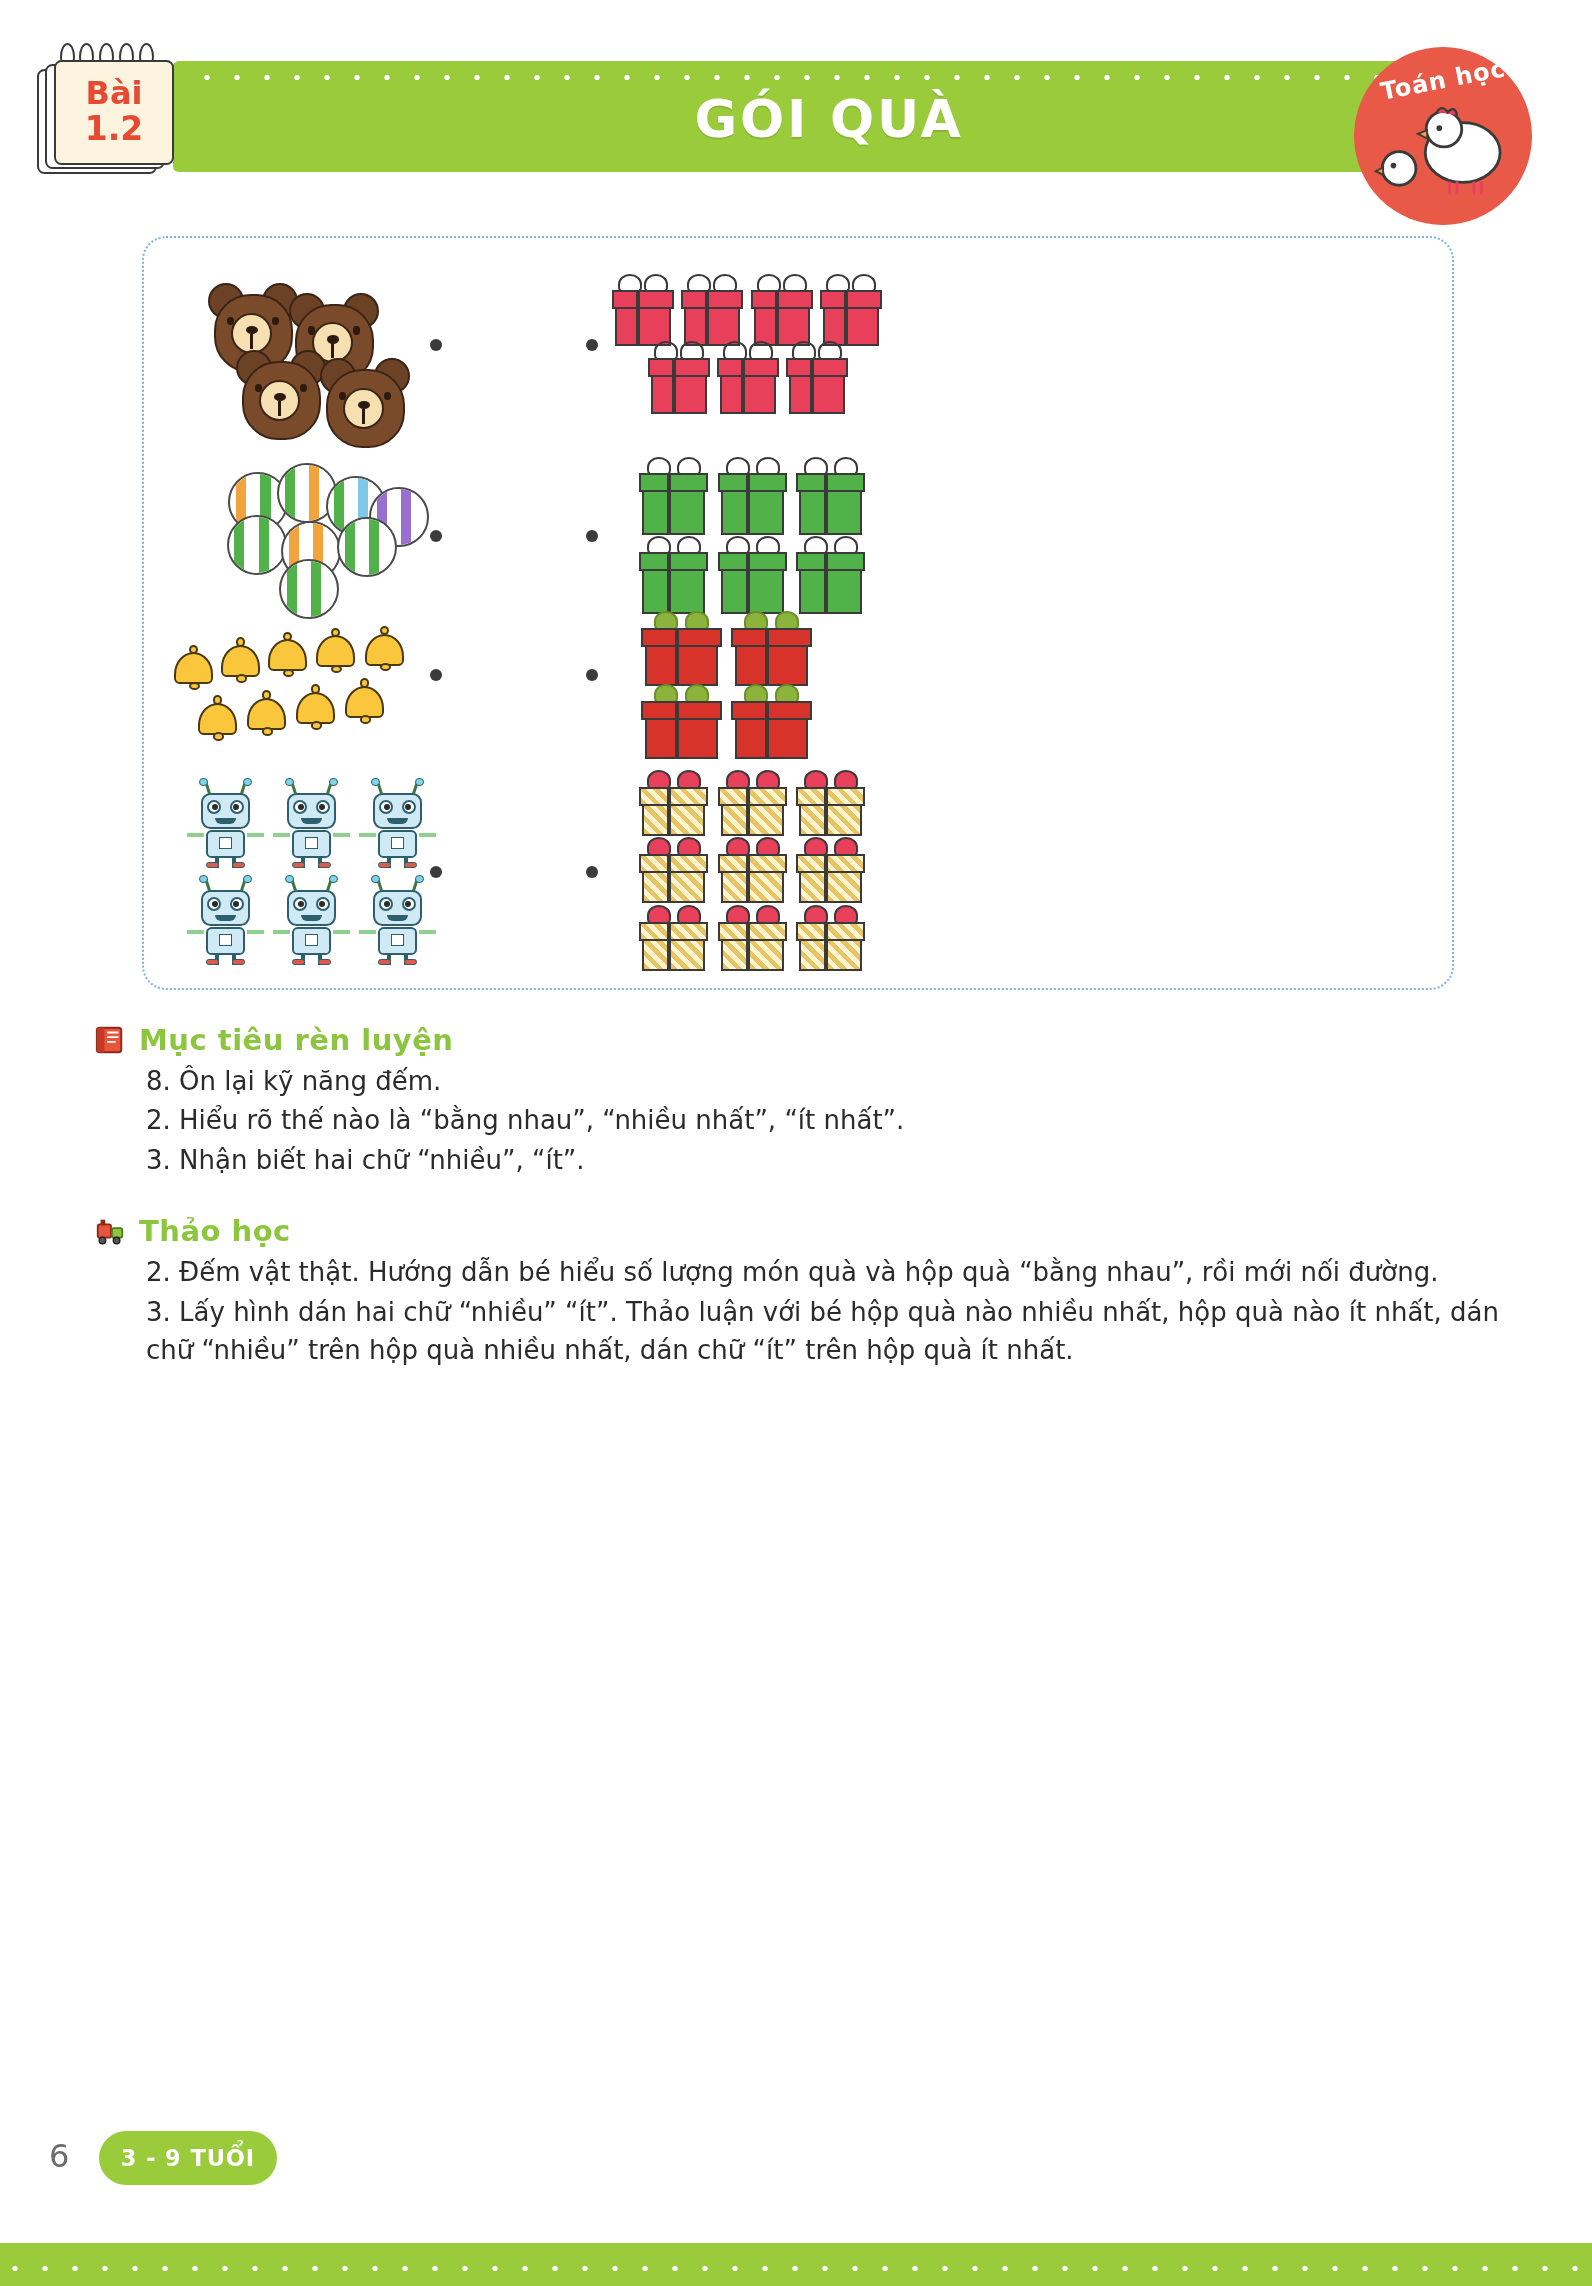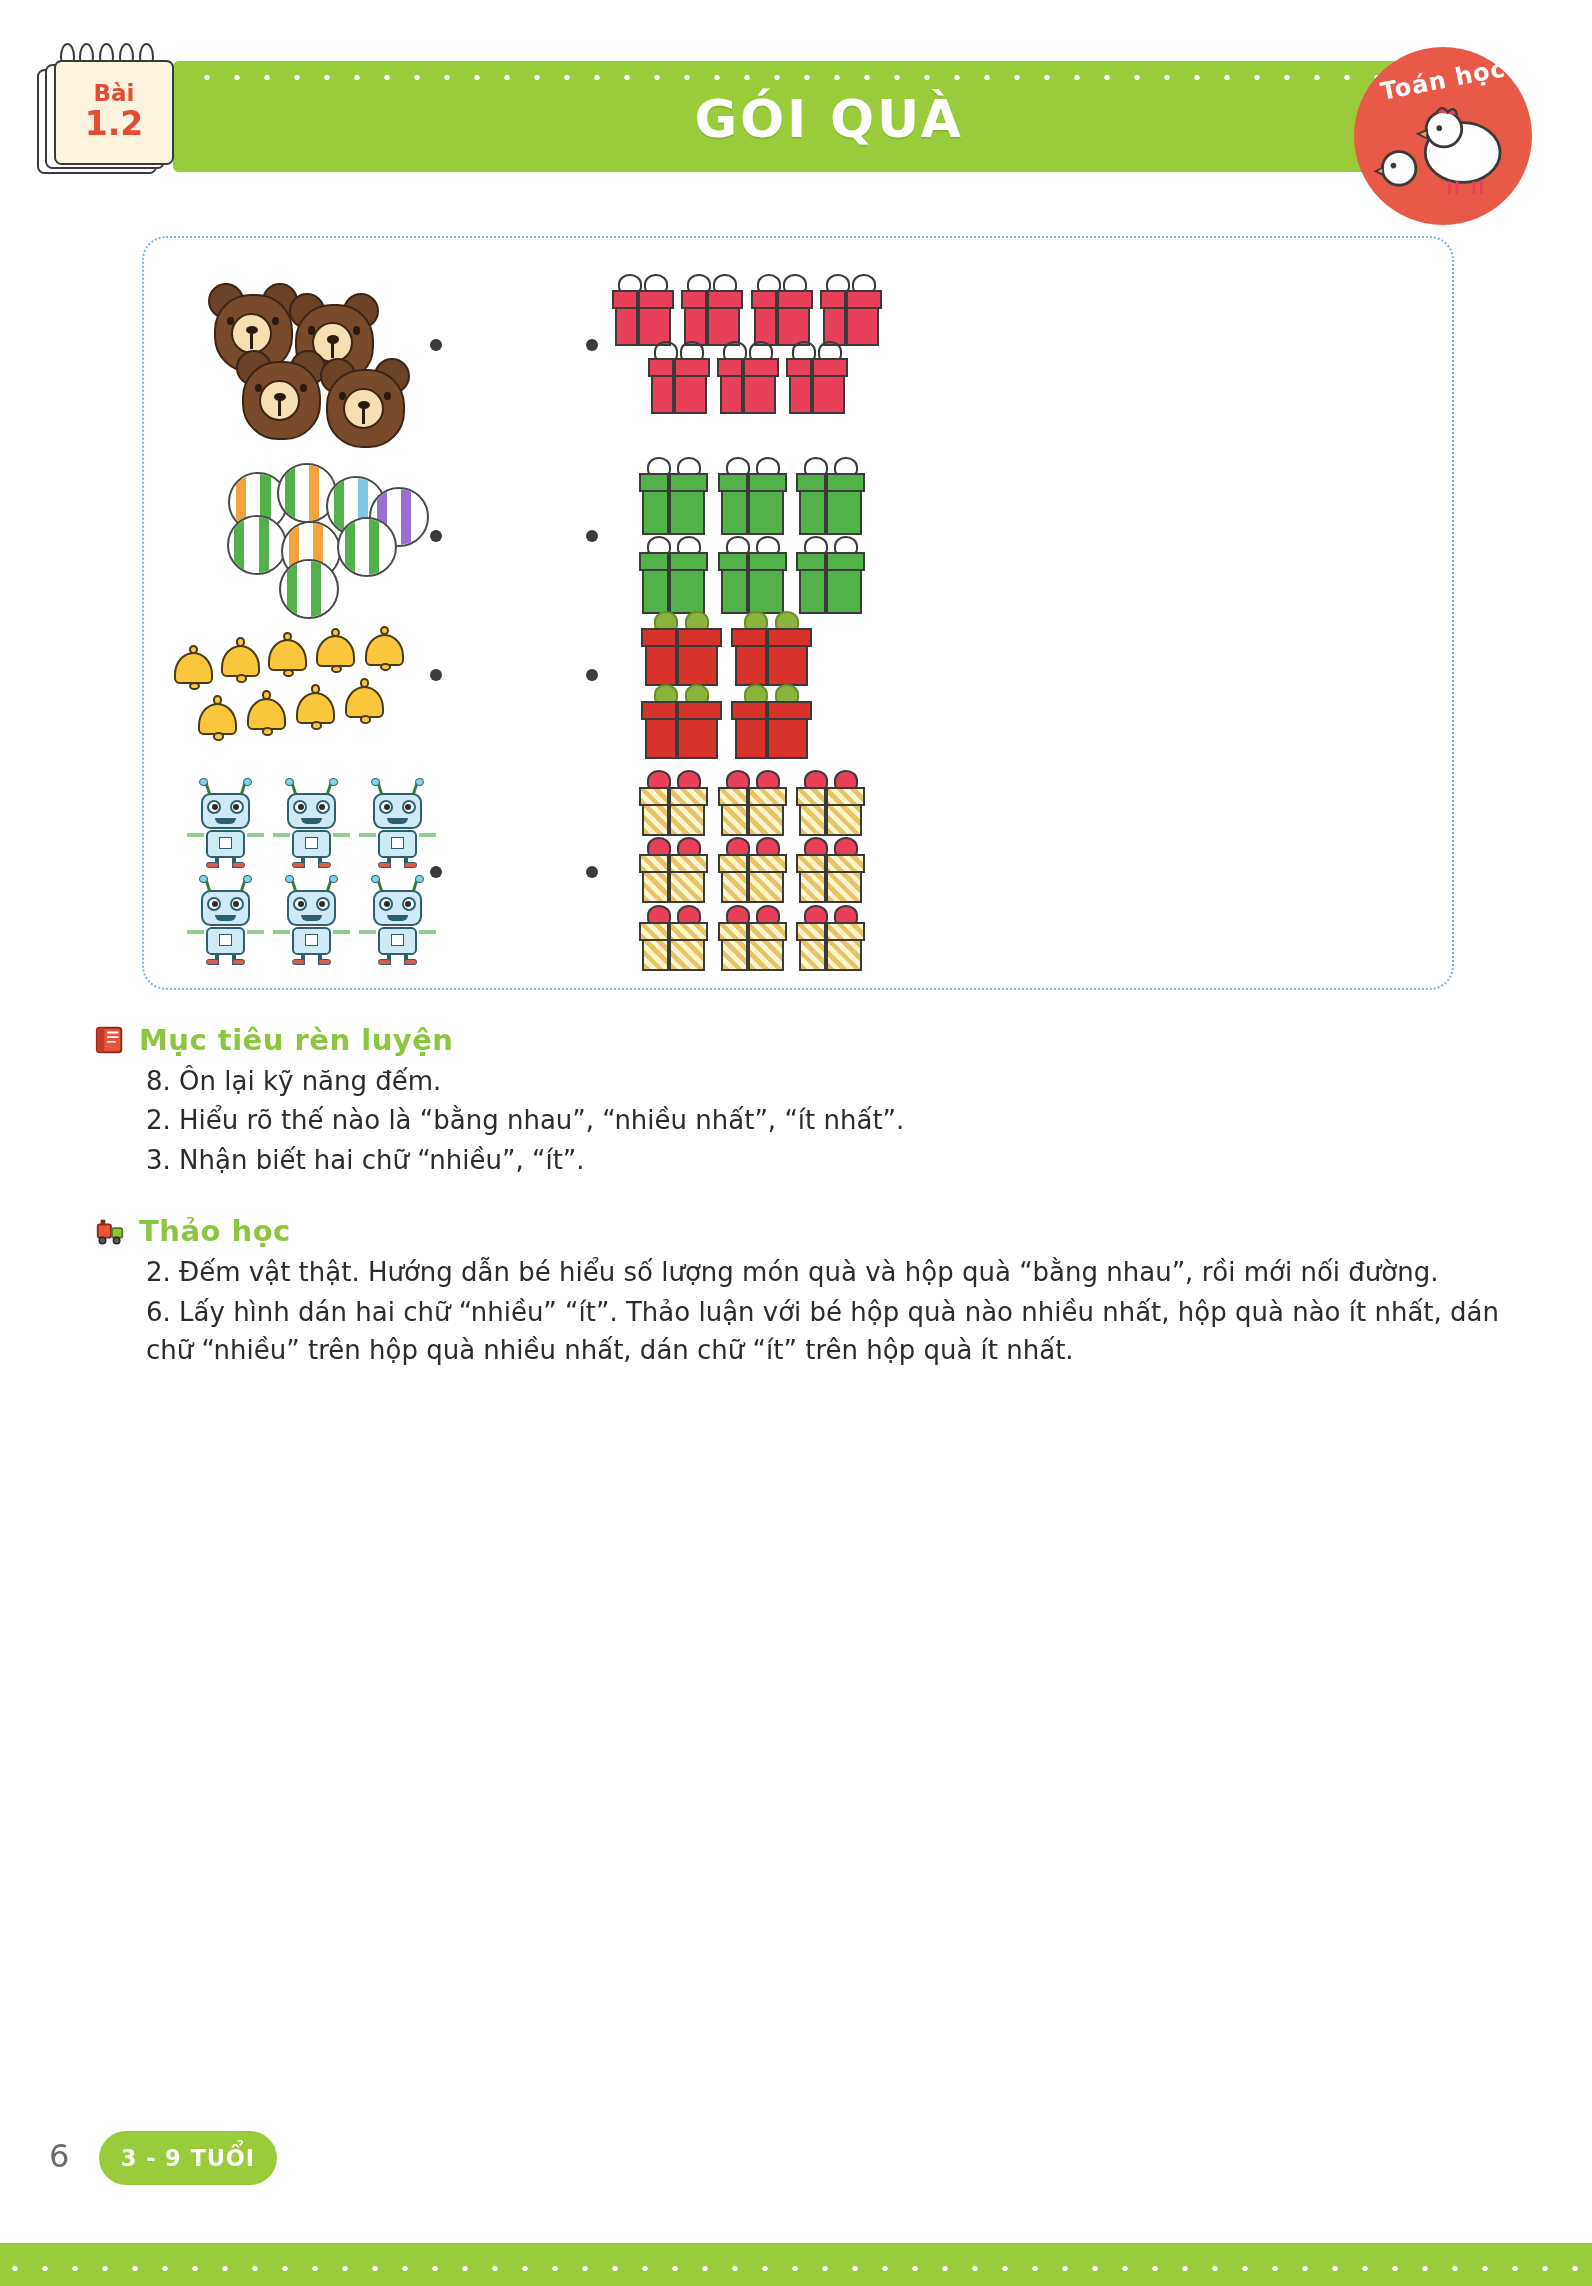--- a/index.html
+++ b/index.html
@@ -46,21 +46,21 @@
     position: absolute; border: 2.8px solid #3a3a3a; border-radius: 7.5px; background: #ffffff;
   }
   .tab-page.p1 { left: 0px;  top: 17px; width: 120px; height: 105px; }
   .tab-page.p2 { left: 8.4px;  top: 12px; width: 120px; height: 105px; }
   .tab-page.p3 { left: 17px; top: 7.5px;  width: 120px; height: 105px; background: #fdf4df; }
   .tab-label {
     position: absolute; left: 17px; top: 7.5px; width: 120px; height: 105px;
     display: flex; flex-direction: column; align-items: center; justify-content: center;
     color: #e64a33; font-weight: bold; line-height: 1.12;
   }
-  .tab-label .l1 { font-size: 23px; }
+  .tab-label .l1 { font-size: 32px; }
   .tab-label .l2 { font-size: 33px; }
   .spiral { position: absolute; left: 22.5px; top: -9.4px; width: 112px; height: 28px; }
   .ring {
     position: absolute; top: 0; width: 15px; height: 28px;
     border: 2.8px solid #3a3a3a; border-radius: 50%/50%; background: transparent;
   }
 
   
   .badge {
     position: absolute; right: 61px; top: 47px;
@@ -727,21 +727,21 @@
         <rect x="19" y="14" width="11" height="10" rx="2" fill="#8cc63f" stroke="#4f7a1e" stroke-width="2"></rect>
         <rect x="7" y="5" width="5" height="6" fill="#8c2a18"></rect>
         <circle cx="9" cy="27" r="3.5" fill="#555" stroke="#222" stroke-width="1.5"></circle>
         <circle cx="24" cy="27" r="3.5" fill="#555" stroke="#222" stroke-width="1.5"></circle>
       </svg>
     </span>
     <span>Thảo học</span>
   </div>
   <div class="note-body">
     <p>2. Đếm vật thật. Hướng dẫn bé hiểu số lượng món quà và hộp quà “bằng nhau”, rồi mới nối đường.</p>
-    <p>6. Lấy hình dán hai chữ “nhiều” “ít”. Thảo luận với bé hộp quà nào nhiều nhất, hộp quà nào ít nhất, dán chữ “nhiều” trên hộp quà nhiều nhất, dán chữ “ít” trên hộp quà ít nhất.</p>
+    <p>3. Lấy hình dán hai chữ “nhiều” “ít”. Thảo luận với bé hộp quà nào nhiều nhất, hộp quà nào ít nhất, dán chữ “nhiều” trên hộp quà nhiều nhất, dán chữ “ít” trên hộp quà ít nhất.</p>
   </div>
 </div>
 
 <div class="page-num">6</div>
 <div class="age-pill">3 - 9 TUỔI</div>
 <div class="footer-band"></div>
 <div class="footer-dots"></div>
 
 
 </body></html>

